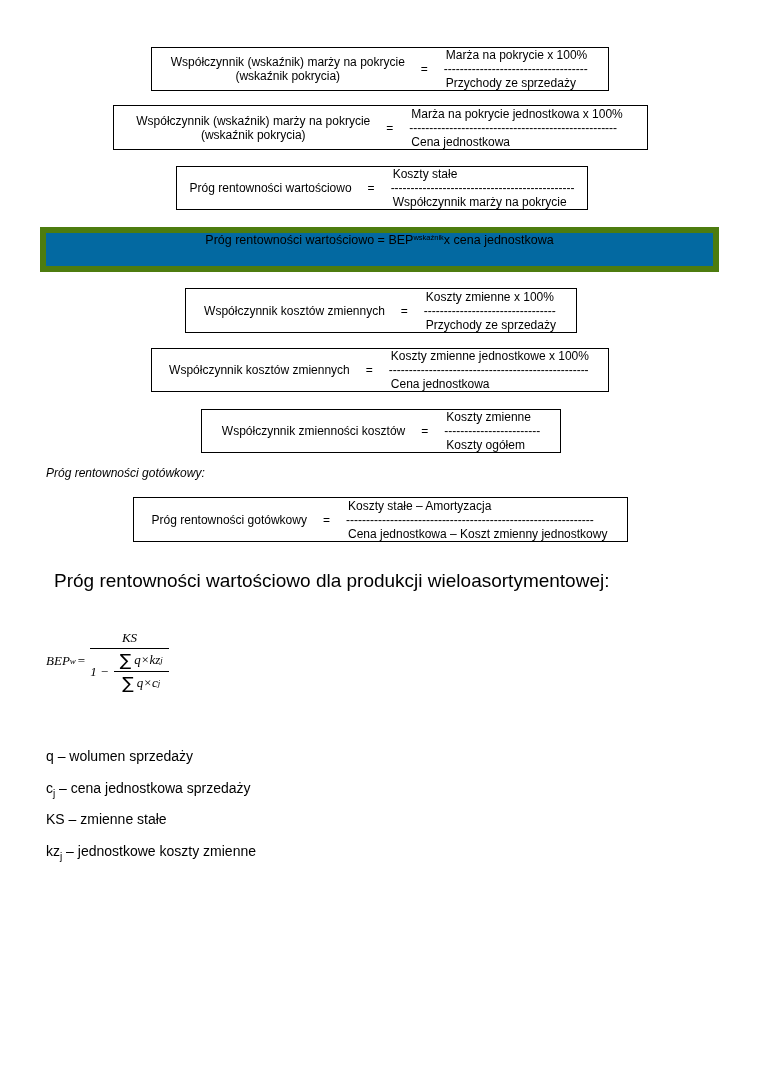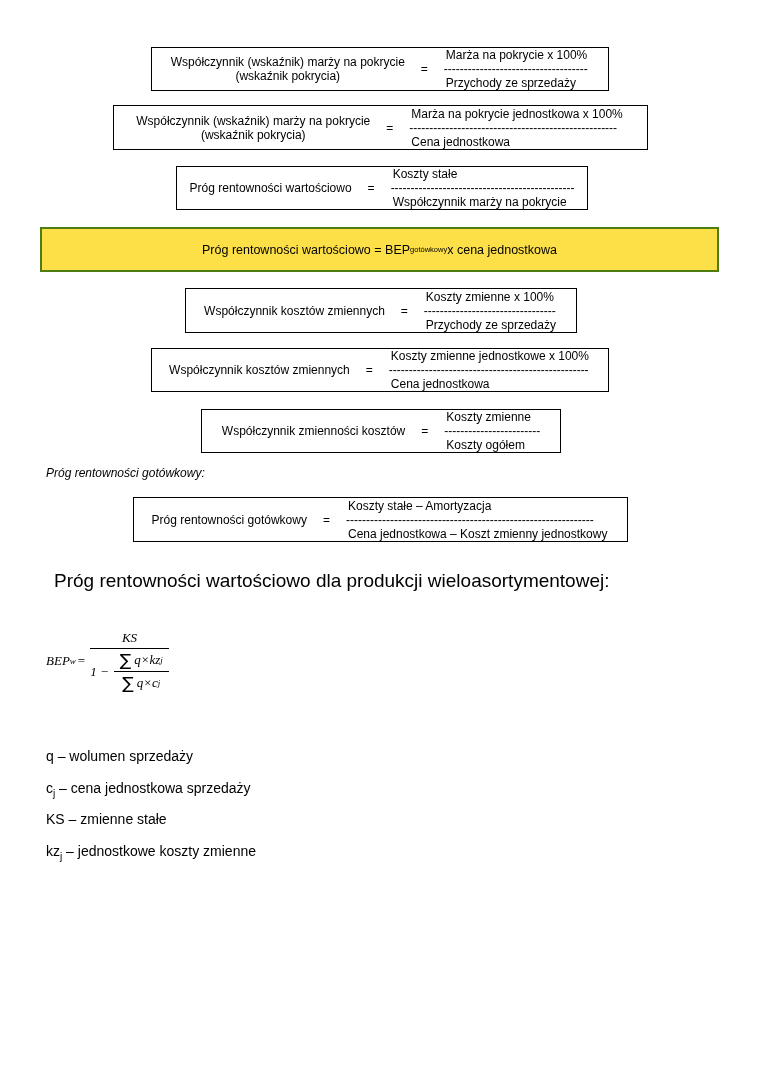--- a/index.html
+++ b/index.html
@@ -34,26 +34,26 @@
     flex-direction:column;
     align-items:flex-start;
     text-align:center;
     white-space:nowrap;
   }
   .frac .fnum, .frac .fden { padding:0 2px; }
   .frac .fbar { letter-spacing:0; }
   
   .wbox {
     position:absolute;
-    border:2px solid #4d7c0f;
-    display:flex;
-    align-items:center;
+    border:6px solid #4d7c0f;
+    display:flex;
+    align-items:flex-start;
     justify-content:center;
     font-size:12.5px;
-    background:#fde047;
+    background:#0369a1;
     white-space:nowrap;
   }
   .wbox sub { font-size:7.5px; }
   
   .plain-label {
     position:absolute;
     font-size:12px;
     white-space:nowrap;
   }
   .section-heading {
@@ -140,21 +140,21 @@
     <div class="eq">=</div>
     <div class="frac">
       <div class="fnum">Koszty stałe</div>
       <div class="fbar">----------------------------------------------</div>
       <div class="fden">Współczynnik marży na pokrycie</div>
     </div>
   </div>
 
   <div class="wbox" style="left:40px; top:227px; width:679px; height:45px;">
     <span>Próg rentowności wartościowo = BEP</span>
-      <sub>gotówkowy</sub>
+      <sub>wskaźnik</sub>
       <span> x cena jednostkowa</span>
   </div>
 
   <div class="fbox" style="left:185px; top:288px; width:392px; height:45px;">
     <div class="lhs">
       <div>Współczynnik kosztów zmiennych</div>
     </div>
     <div class="eq">=</div>
     <div class="frac">
       <div class="fnum">Koszty zmienne x 100%</div>

